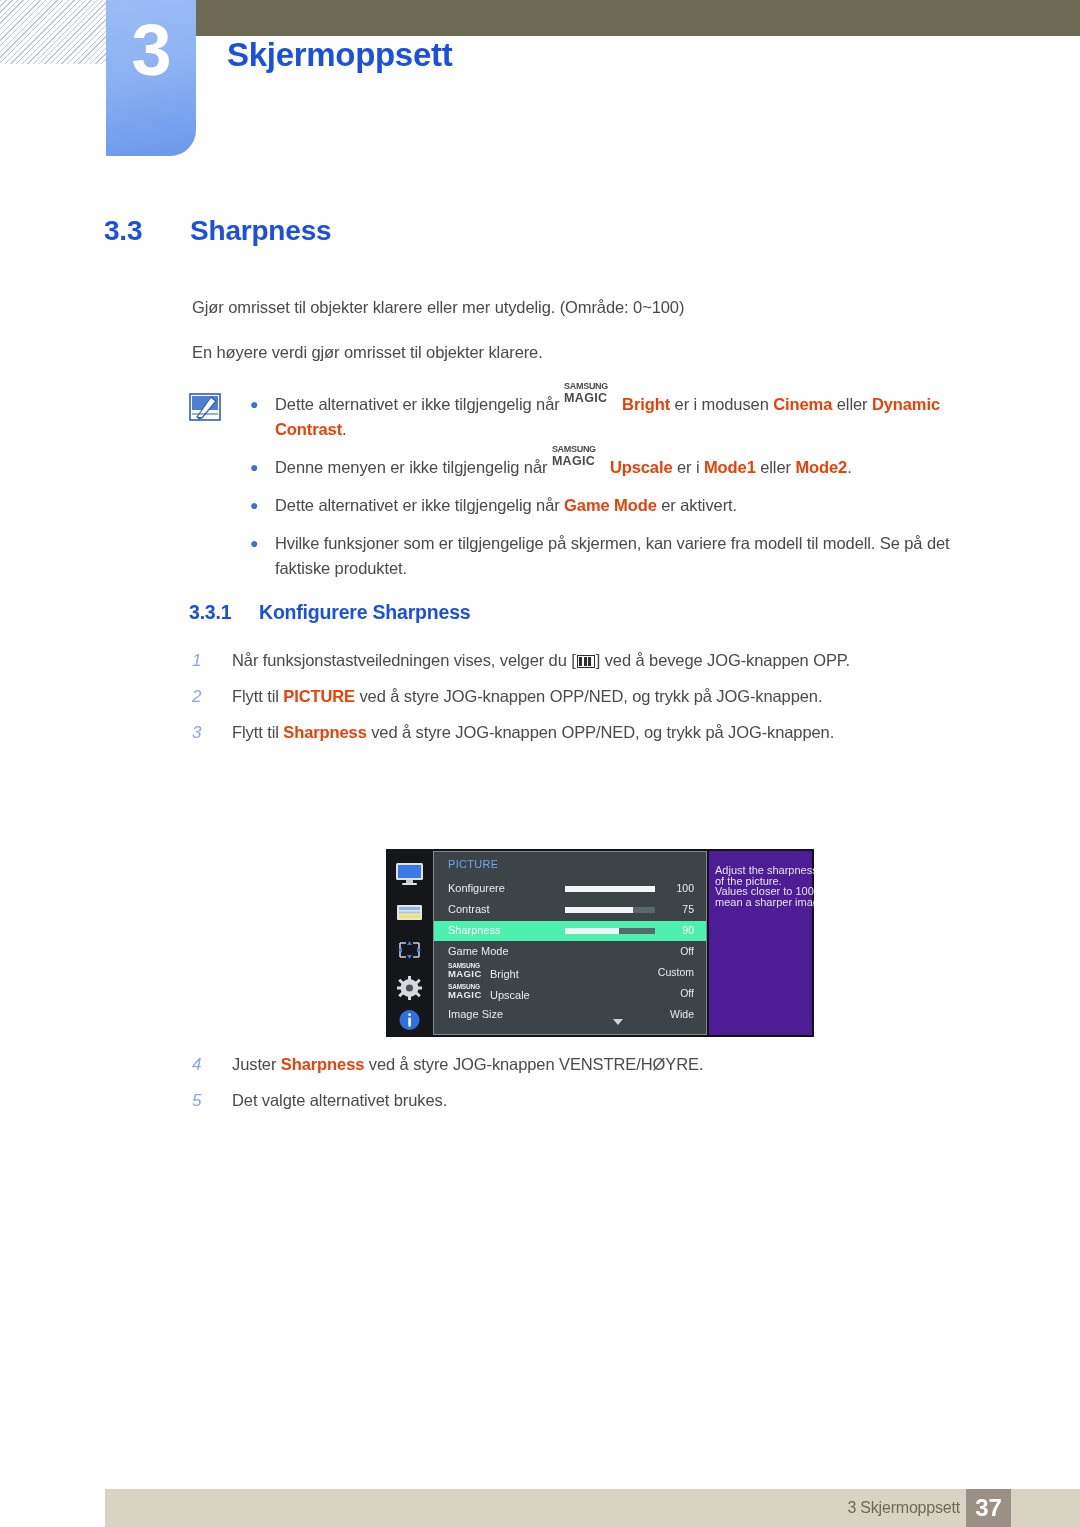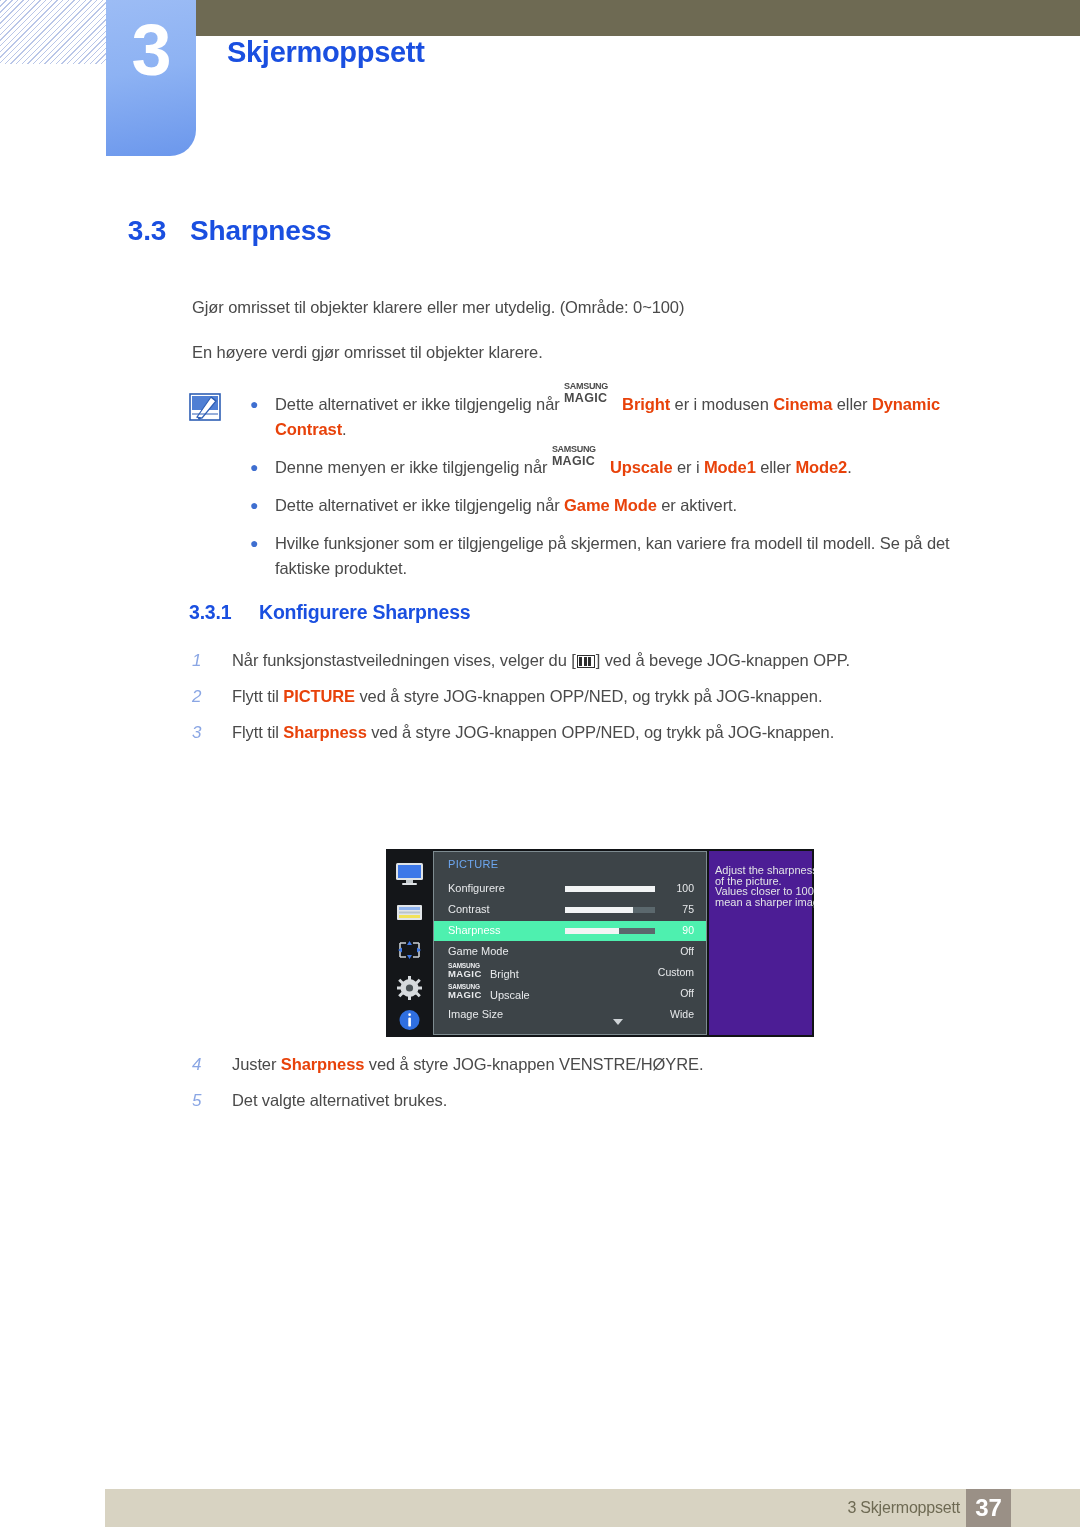--- a/index.html
+++ b/index.html
@@ -47,36 +47,36 @@
     text-align: center;
     font-size: 72px;
     font-weight: bold;
     color: #ffffff;
     line-height: 1;
     letter-spacing: -1px;
   }
   .chapter-title {
     position: absolute;
     left: 227px; top: 36px;
-    font-size: 29px;
+    font-size: 33px;
     font-weight: bold;
     color: #1a4fe0;
     letter-spacing: -0.3px;
   }
 
   
   .sec-heading {
     position: absolute;
     left: 104px; top: 215px;
     font-size: 28px;
     font-weight: bold;
     color: #1a4fe0;
     letter-spacing: -0.2px;
   }
-  .sec-heading .num { display: inline-block; width: 86px; text-align: center; }
+  .sec-heading .num { display: inline-block; width: 86px; }
 
   
   .content { position: absolute; left: 192px; top: 0; width: 790px; }
 
   .para {
     position: absolute;
     font-size: 16.5px;
     color: #4a4a4a;
     letter-spacing: -0.1px;
   }

